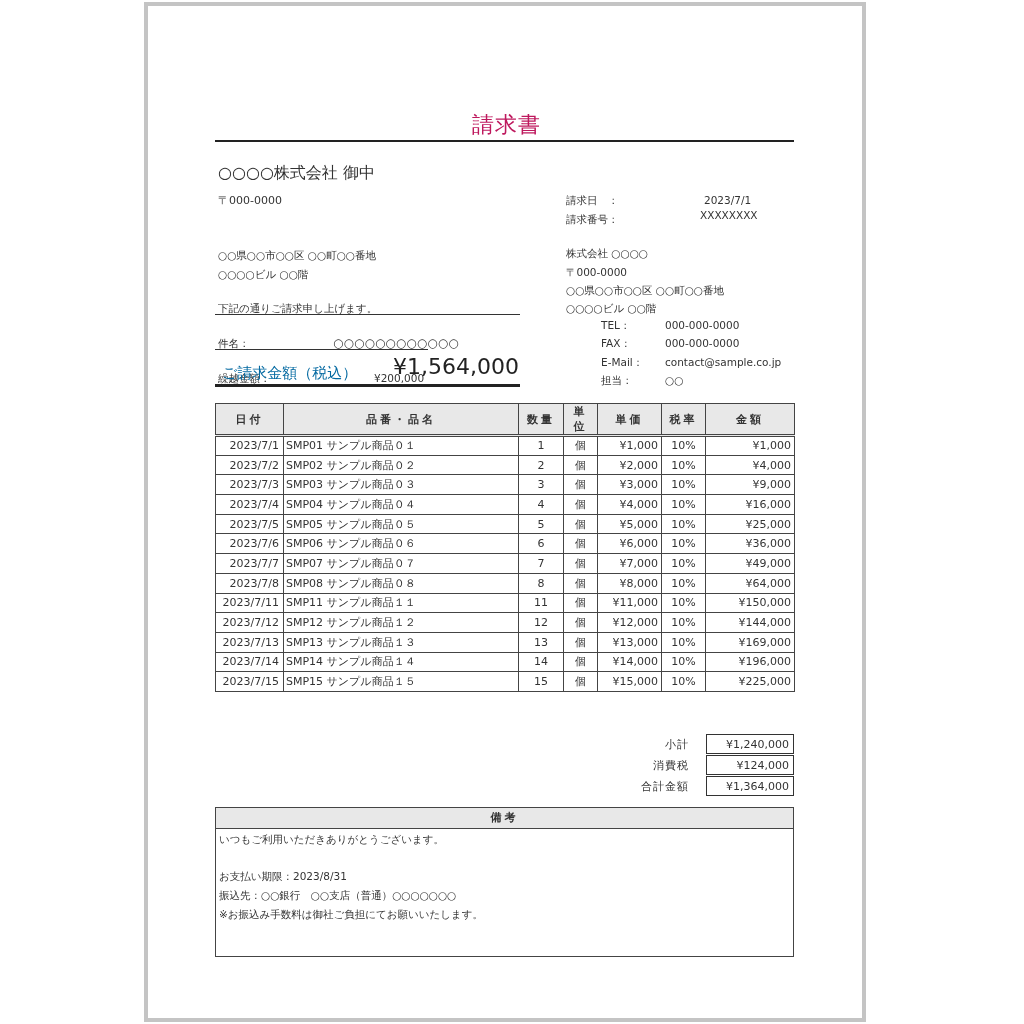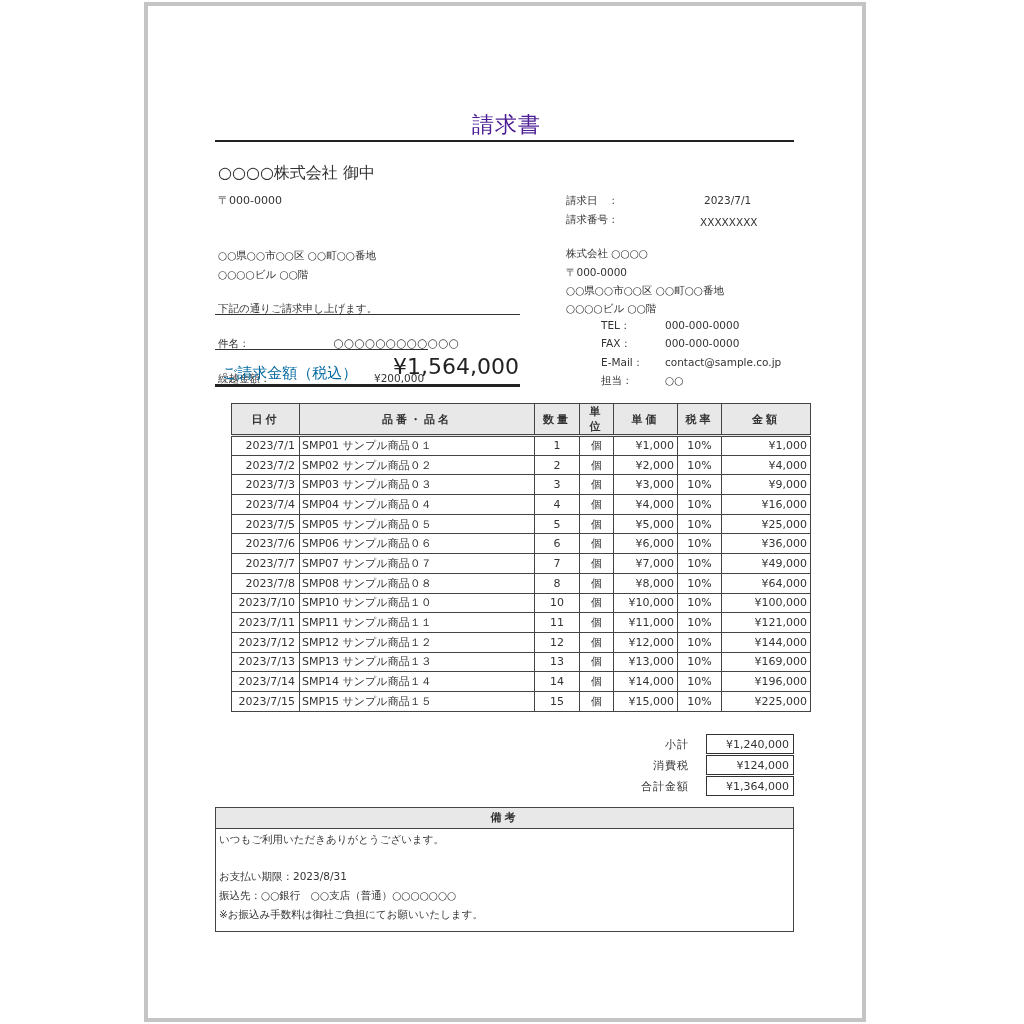--- a/index.html
+++ b/index.html
@@ -1,47 +1,47 @@
 <!DOCTYPE html>
 <html><head>
 <meta charset="utf-8">
 <style>
   html, body { margin: 0; padding: 0; background: #ffffff; }
   body { width: 1024px; height: 1024px; position: relative; overflow: hidden;
          font-family: "DejaVu Sans", "Liberation Sans", sans-serif; color: #333; }
   .frame { position: absolute; left: 144px; top: 2px; width: 714px; height: 1012px;
            border: 4px solid #c4c4c4; background: #fff; }
   .abs { position: absolute; white-space: nowrap; }
-  .title { left: 472px; top: 110px; font-size: 22px; color: #4c1d95; letter-spacing: 1px; }
+  .title { left: 472px; top: 110px; font-size: 22px; color: #be185d; letter-spacing: 1px; }
   .title-rule { left: 215px; top: 140px; width: 579px; height: 2px; background: #222; }
   .client-name { left: 218px; top: 163px; font-size: 16px; color: #333; }
   .small { font-size: 11px; color: #333; }
   .tiny { font-size: 10.5px; color: #333; margin-top: 38px; }
   .rule-thin { position: absolute; height: 1px; background: #333; }
   .rule-thick { position: absolute; height: 3px; background: #222; }
   .total-label { left: 222px; top: 364px; font-size: 15px; color: #0369a1; }
   .total-value { left: 393px; top: 354px; font-size: 22px; color: #222; }
 
   table.items { position: absolute; left: 215px; top: 403px; width: 579px;
-                border-collapse: collapse; font-size: 11px; color: #333; table-layout: fixed; margin-left: 16px; }
+                border-collapse: collapse; font-size: 11px; color: #333; table-layout: fixed; }
   table.items th, table.items td { border: 1px solid #444; height: 19.7px; padding: 0 3px;
                                    box-sizing: border-box; }
   table.items th { background: #e8e8e8; font-weight: bold; font-size: 11px; letter-spacing: 3px;
                    border-bottom: 3px double #444; height: 20px; }
   table.items td.c { text-align: center; }
   table.items td.r { text-align: right; }
   table.items td.l { text-align: left; padding-left: 2px; }
   table.items td.date { text-align: right; padding-right: 4px; }
 
   .sum-row { position: absolute; left: 600px; width: 194px; height: 20px; font-size: 11px; }
   .sum-label { position: absolute; right: 105px; top: 3px; color: #333; letter-spacing: 1px; }
   .sum-box { position: absolute; left: 106px; top: 0; width: 88px; height: 20px; box-sizing: border-box;
              border: 1px solid #333; text-align: right; padding: 3px 4px 0 0; }
 
-  .notes { position: absolute; left: 215px; top: 807px; width: 579px; height: 125px;
+  .notes { position: absolute; left: 215px; top: 807px; width: 579px; height: 150px;
            border: 1px solid #444; box-sizing: border-box; font-size: 10.5px; color: #333; }
   .notes-head { background: #e8e8e8; border-bottom: 1px solid #444; height: 20px; text-align: center;
                 font-weight: bold; letter-spacing: 3px; line-height: 20px; font-size: 11px; }
   .notes-line { position: absolute; left: 3px; }
 </style>
 </head>
 <body>
 
 <div class="frame"></div>
 
@@ -62,21 +62,21 @@
 <div class="abs tiny" style="left:374px;top:334px;">¥200,000</div>
 <div class="rule-thin" style="left:215px;top:349px;width:213px;"></div>
 
 <div class="abs total-label">ご請求金額（税込）</div>
 <div class="abs total-value">¥1,564,000</div>
 <div class="rule-thick" style="left:215px;top:384px;width:305px;"></div>
 
 <div class="abs tiny" style="left:566px;top:156px;">請求日　：</div>
 <div class="abs tiny" style="left:704px;top:156px;">2023/7/1</div>
 <div class="abs tiny" style="left:566px;top:175px;">請求番号：</div>
-<div class="abs tiny" style="left:700px;top:178px;">XXXXXXXX</div>
+<div class="abs tiny" style="left:700px;top:171px;">XXXXXXXX</div>
 
 <div class="abs tiny" style="left:566px;top:209px;">株式会社 ○○○○</div>
 <div class="abs tiny" style="left:566px;top:228px;">〒000-0000</div>
 <div class="abs tiny" style="left:566px;top:246px;">○○県○○市○○区 ○○町○○番地</div>
 <div class="abs tiny" style="left:566px;top:264px;">○○○○ビル ○○階</div>
 <div class="abs tiny" style="left:601px;top:281px;">TEL：</div>
 <div class="abs tiny" style="left:665px;top:281px;">000-000-0000</div>
 <div class="abs tiny" style="left:601px;top:299px;">FAX：</div>
 <div class="abs tiny" style="left:665px;top:299px;">000-000-0000</div>
 <div class="abs tiny" style="left:601px;top:318px;">E-Mail：</div>
@@ -172,36 +172,27 @@
       <tr>
         <td class="date">2023/7/8</td>
         <td class="l">SMP08 サンプル商品０８</td>
         <td class="c">8</td>
         <td class="c">個</td>
         <td class="r">¥8,000</td>
         <td class="c">10%</td>
         <td class="r">¥64,000</td>
       </tr>
       <tr>
-        <td class="date">2023/7/10</td>
-        <td class="l">SMP10 サンプル商品１０</td>
-        <td class="c">10</td>
-        <td class="c">個</td>
-        <td class="r">¥10,000</td>
-        <td class="c">10%</td>
-        <td class="r">¥100,000</td>
-      </tr>
-      <tr>
         <td class="date">2023/7/11</td>
         <td class="l">SMP11 サンプル商品１１</td>
         <td class="c">11</td>
         <td class="c">個</td>
         <td class="r">¥11,000</td>
         <td class="c">10%</td>
-        <td class="r">¥121,000</td>
+        <td class="r">¥150,000</td>
       </tr>
       <tr>
         <td class="date">2023/7/12</td>
         <td class="l">SMP12 サンプル商品１２</td>
         <td class="c">12</td>
         <td class="c">個</td>
         <td class="r">¥12,000</td>
         <td class="c">10%</td>
         <td class="r">¥144,000</td>
       </tr>

